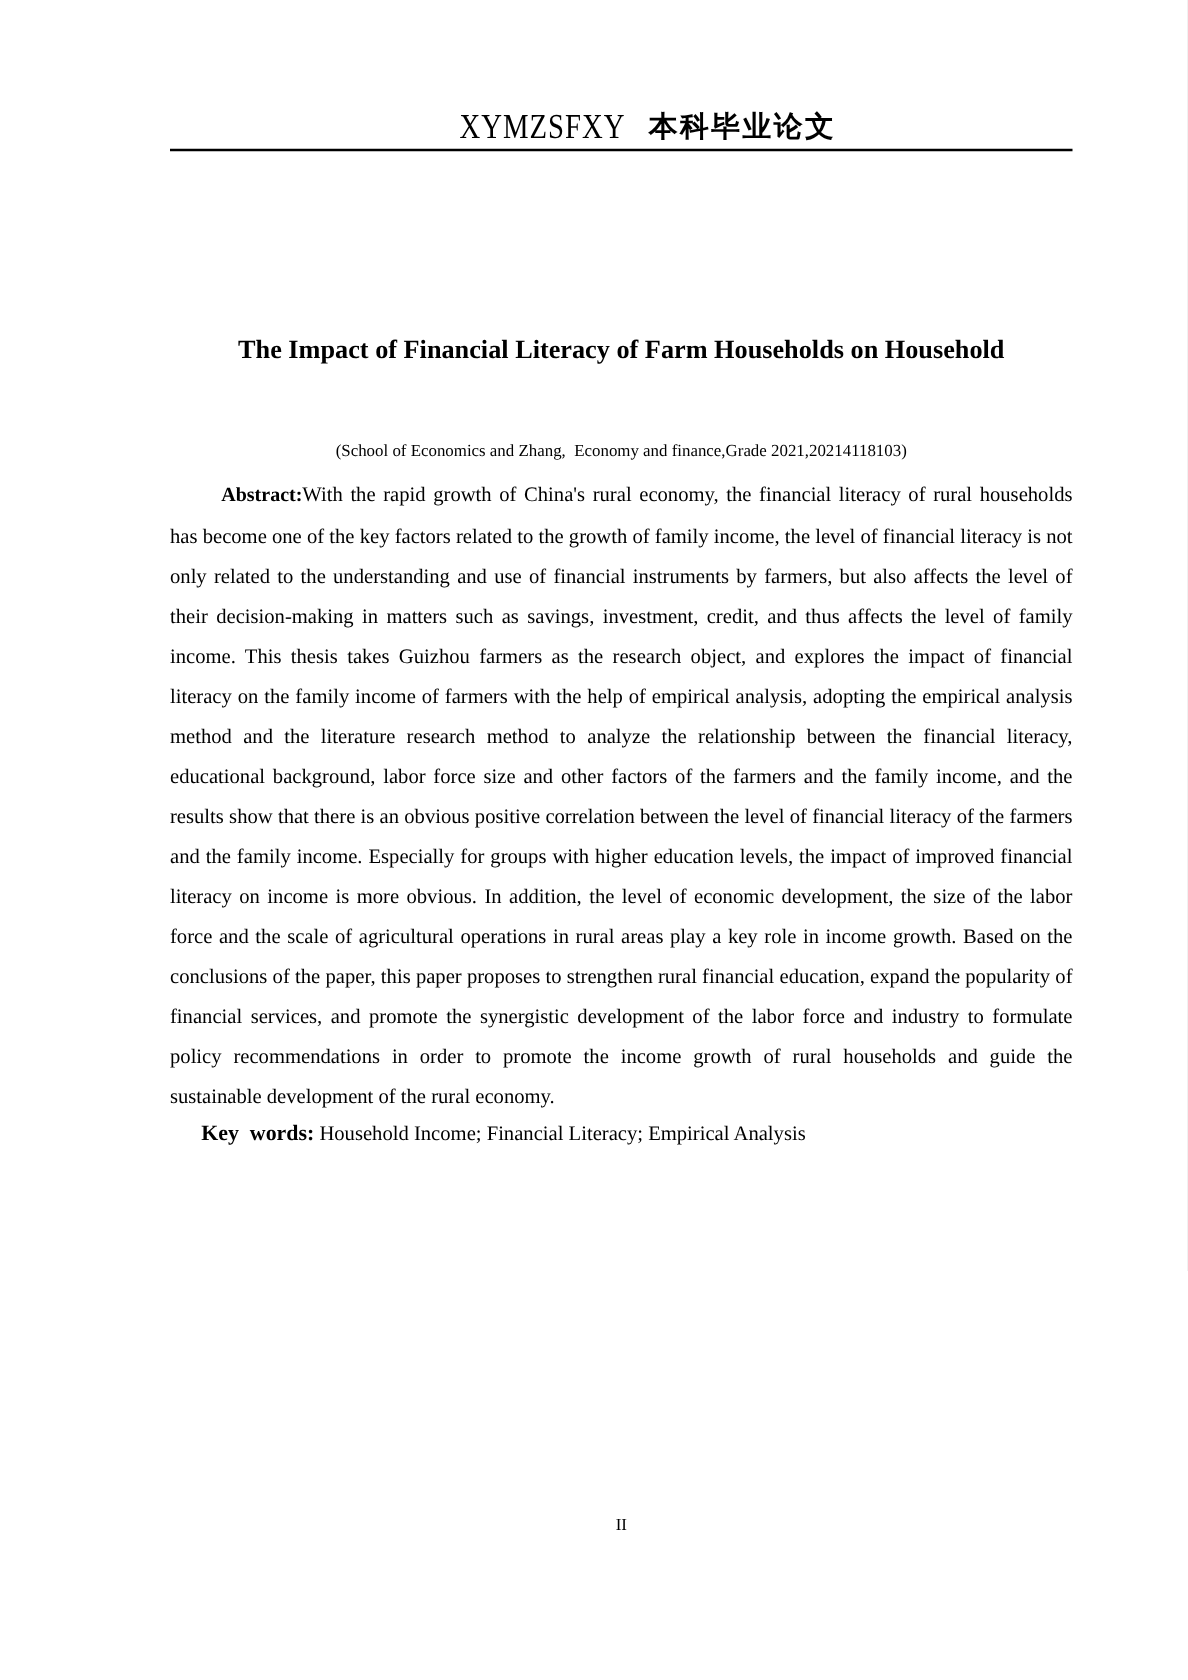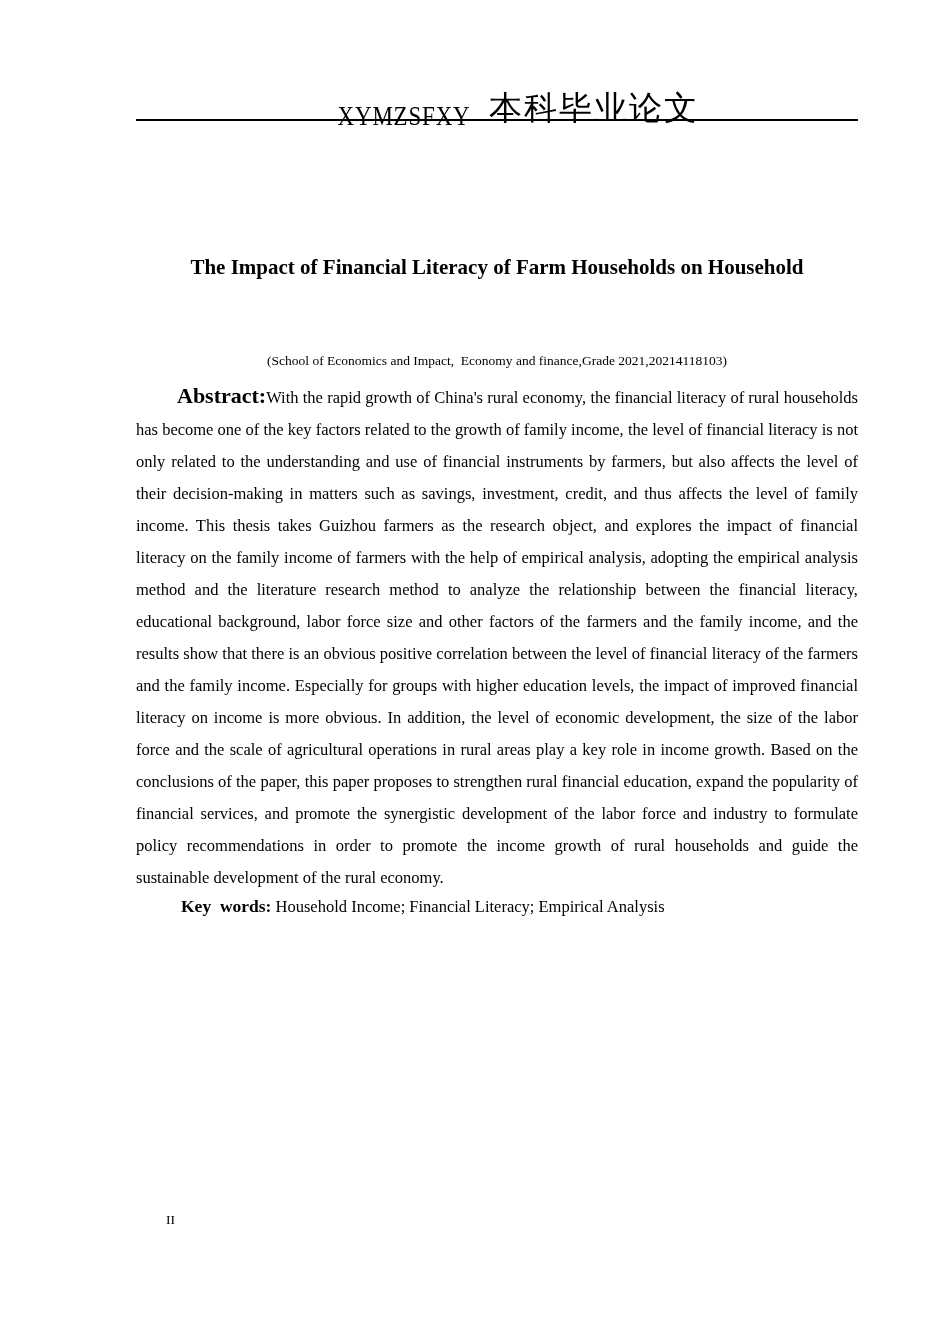--- a/index.html
+++ b/index.html
@@ -27,36 +27,36 @@
     display: inline-block;
     transform: scaleX(0.82);
     transform-origin: center bottom;
     font-size: 28px;
     font-weight: 400;
     letter-spacing: 1px;
     vertical-align: bottom;
   }
   .header-chinese {
     display: inline-block;
-    font-size: 33px;
-    font-weight: 400;
+    font-size: 23px;
+    font-weight: 700;
     letter-spacing: 2px;
     vertical-align: bottom;
     padding-bottom: 1px;
   }
   .header-rule {
     position: absolute;
     top: 119px;
     left: 136px;
     width: 722px;
     border-top: 2px solid #000;
   }
   .title {
     position: absolute;
-    top: 251px;
+    top: 263px;
     left: 136px;
     width: 722px;
     text-align: center;
     font-size: 21px;
     font-weight: 700;
     line-height: 32px;
   }
   .author {
     position: absolute;
     top: 319px;
@@ -81,43 +81,43 @@
     top: 380px;
     left: 136px;
     width: 722px;
     font-size: 16.5px;
     line-height: 32px;
     text-align: justify;
     text-indent: 41px;
   }
   .abstract-label {
     font-weight: 700;
-    font-size: 22px;
+    font-size: 16px;
   }
   .keywords {
     position: absolute;
     top: 890px;
-    left: 140px;
+    left: 120px;
     width: 722px;
     font-size: 16.5px;
     line-height: 32px;
     padding-left: 41px;
   }
   .keywords-label {
     font-weight: 700;
     font-size: 17.5px;
     white-space: pre-wrap;
   }
   .keywords-text { white-space: pre-wrap; }
   .page-number {
     position: absolute;
     top: 1211px;
-    left: 166px;
+    left: 136px;
     width: 722px;
-    text-align: left;
+    text-align: center;
     font-size: 13.5px;
     line-height: 18px;
   }
 </style>
 </head>
 <body>
 
 <div class="page">
 
   <div class="header">
@@ -125,21 +125,21 @@
     <span class="header-chinese">本科毕业论文</span>
   </div>
 
   <div class="header-rule"></div>
 
   <div class="title">
     <div>The Impact of Financial Literacy of Farm Households on Household</div>
   </div>
 
 
-  <div class="affiliation">(School of Economics and Impact,  Economy and finance,Grade 2021,20214118103)</div>
+  <div class="affiliation">(School of Economics and Zhang,  Economy and finance,Grade 2021,20214118103)</div>
 
   <p class="abstract"><span class="abstract-label">Abstract:</span><span>With the rapid growth of China's rural economy, the financial literacy of rural households has become one of the key factors related to the growth of family income, the level of financial literacy is not only related to the understanding and use of financial instruments by farmers, but also affects the level of their decision-making in matters such as savings, investment, credit, and thus affects the level of family income. This thesis takes Guizhou farmers as the research object, and explores the impact of financial literacy on the family income of farmers with the help of empirical analysis, adopting the empirical analysis method and the literature research method to analyze the relationship between the financial literacy, educational background, labor force size and other factors of the farmers and the family income, and the results show that there is an obvious positive correlation between the level of financial literacy of the farmers and the family income. Especially for groups with higher education levels, the impact of improved financial literacy on income is more obvious. In addition, the level of economic development, the size of the labor force and the scale of agricultural operations in rural areas play a key role in income growth. Based on the conclusions of the paper, this paper proposes to strengthen rural financial education, expand the popularity of financial services, and promote the synergistic development of the labor force and industry to formulate policy recommendations in order to promote the income growth of rural households and guide the sustainable development of the rural economy.</span></p>
 
   <p class="keywords"><span class="keywords-label">Key  words:</span><span class="keywords-text"> Household Income; Financial Literacy; Empirical Analysis</span></p>
 
   <div class="page-number">II</div>
 
 </div>
 
 </body></html>

